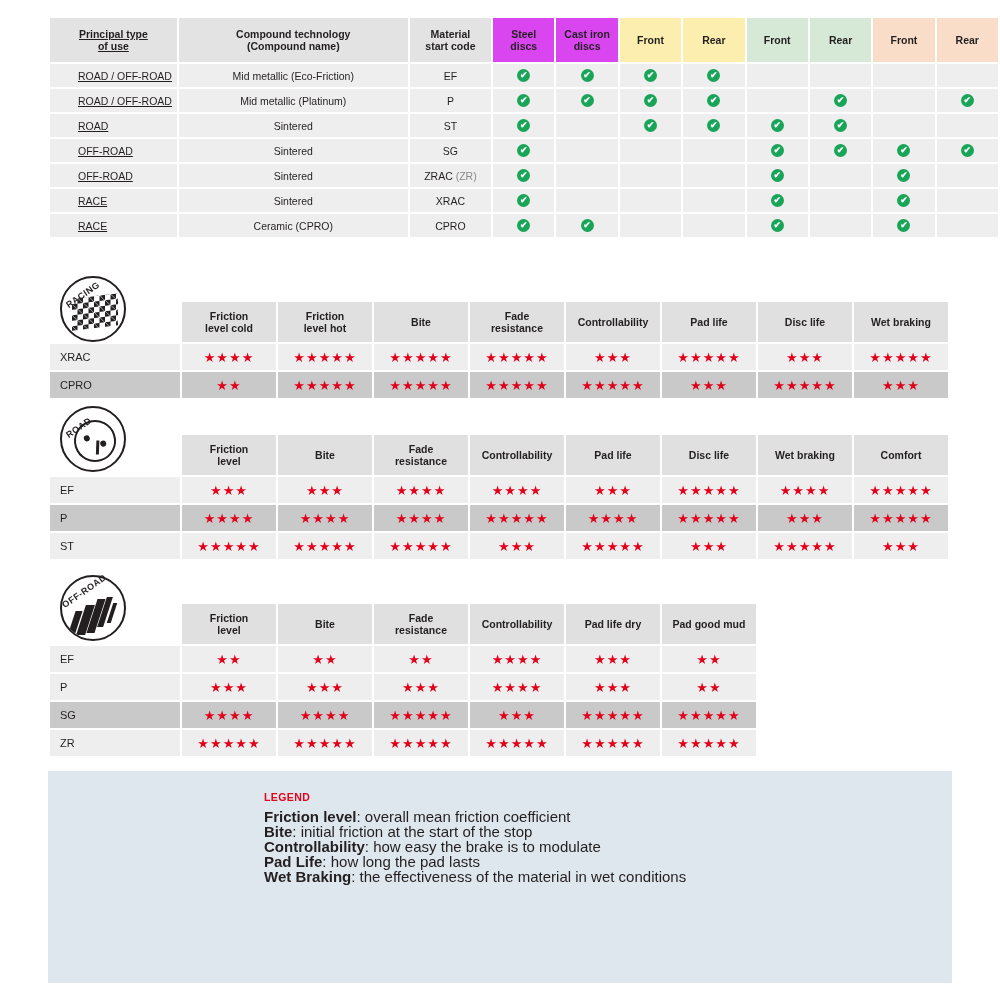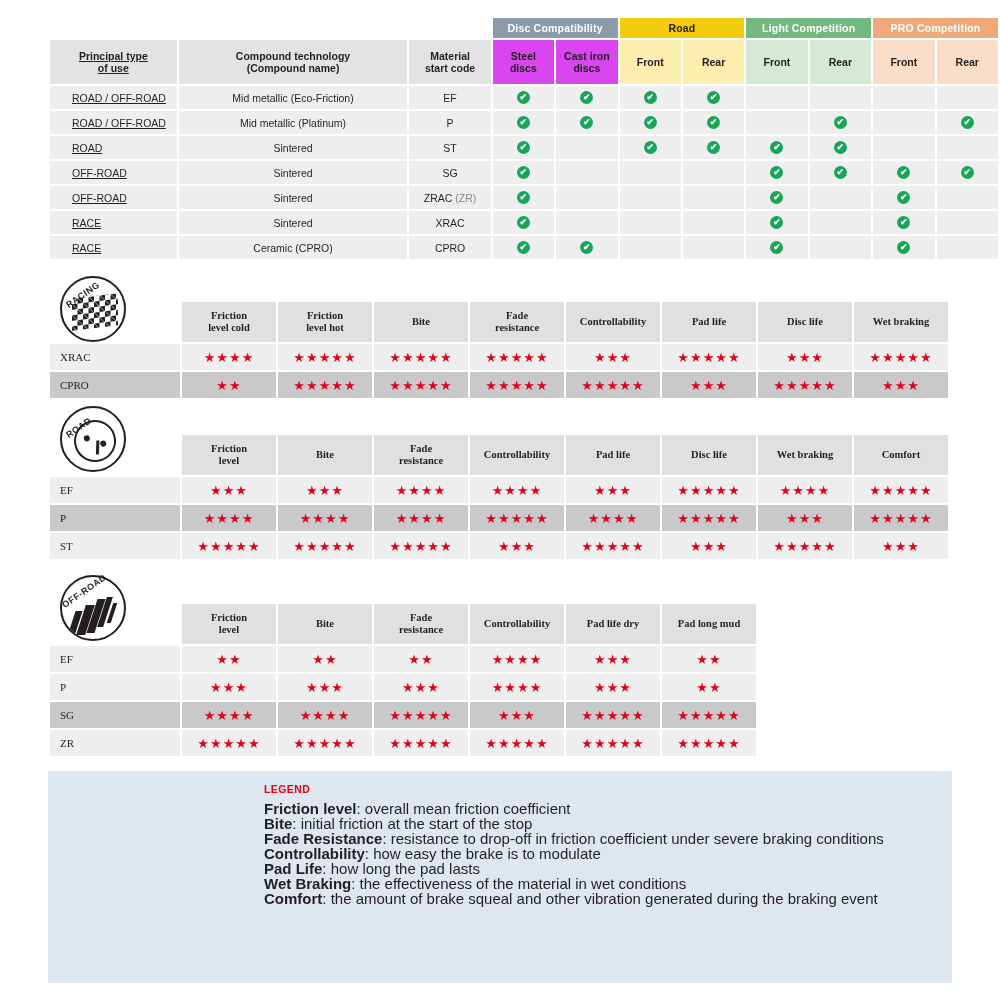--- a/index.html
+++ b/index.html
@@ -31,35 +31,35 @@
     height: 44px; color: #231f20;
   }
   .hdr.blue { background: #d946ef; }
   .hdr.yellow { background: #fbeeae; }
   .hdr.green { background: #d5e9d6; }
   .hdr.orange { background: #f9ddc8; }
   .cell {
     background: #eeeeee; height: 23px; font-size: 10.5px;
     text-align: center; vertical-align: middle;
   }
-  .cell.left { text-align: left; padding-left: 22px; }
+  .cell.left { text-align: left; padding-left: 28px; }
   .w-type { width: 128px; text-decoration: underline; }
   .w-comp { width: 232px; }
   .w-suf { width: 82px; }
   .w-s { width: 62px; }
   .sub { color: #8a8a8a; }
   .chk {
     display: inline-block; width: 13px; height: 13px; line-height: 13px;
     border-radius: 50%; background: #18a558; color: #ffffff;
     font-size: 9px; text-align: center; font-weight: bold;
     vertical-align: middle;
   }
 
   
-  .rate { position: absolute; font-family: Liberation Serif, serif; }
+  .rate { position: absolute; }
   .rate .col-name { width: 130px; }
   .rate .rh {
     background: #e0e0e0; font-size: 10.5px; font-weight: bold;
     text-align: center; vertical-align: middle; height: 40px;
     line-height: 12px; width: 94px;
   }
   .rate .rn {
     background: #eeeeee; font-size: 11px; height: 26px;
     padding-left: 10px; vertical-align: middle; font-weight: normal;
   }
@@ -111,42 +111,35 @@
   }
   .mud i {
     position: absolute; background: #231f20; transform: skewX(-18deg);
   }
 
   
   .legend {
     position: absolute; left: 48px; top: 771px; width: 904px; height: 212px;
     background: #dfe7ee;
   }
-  .legend-inner { position: absolute; left: 216px; top: 12px; width: 660px; }
+  .legend-inner { position: absolute; left: 216px; top: 20px; width: 660px; }
   .legend-title {
     color: #e2001a; font-size: 10.5px; font-weight: bold; letter-spacing: .4px;
     margin-bottom: 6px;
   }
   .legend-line { font-size: 15px; line-height: 15px; color: #231f20; }
   .legend-line b { font-weight: bold; }
 </style>
 </head>
 <body>
 
 <div class="page">
 
   <table class="compat">
     <tbody>
-        <tr>
-      <td class="hdr-blank" colspan="3"></td>
-      <td class="grp disc" colspan="2">Disc Compatibility</td>
-      <td class="grp road" colspan="2">Road</td>
-      <td class="grp light" colspan="2">Light Competition</td>
-      <td class="grp pro" colspan="2">PRO Competition</td>
-    </tr>
     <tr>
       <td class="hdr w-type">
         <div>Principal type</div>
         <div>of use</div>
       </td>
       <td class="hdr w-comp">
         <div>Compound technology</div>
         <div>(Compound name)</div>
       </td>
       <td class="hdr w-suf">
@@ -430,21 +423,21 @@
         <div>Fade</div>
         <div>resistance</div>
       </td>
       <td class="rh">
         <div>Controllability</div>
       </td>
       <td class="rh">
         <div>Pad life dry</div>
       </td>
       <td class="rh">
-        <div>Pad long mud</div>
+        <div>Pad good mud</div>
       </td>
     </tr>
     </tbody>
       <tbody id="offroad-body">
         <tr>
           <td class="rn col-name">EF</td>
           <td class="rv"><span class="stars">★★</span></td>
           <td class="rv"><span class="stars">★★</span></td>
           <td class="rv"><span class="stars">★★</span></td>
           <td class="rv"><span class="stars">★★★★</span></td>
@@ -480,22 +473,20 @@
         </tr>
       </tbody>
   </table>
 
   <div class="legend">
     <div class="legend-inner">
       <div class="legend-title">LEGEND</div>
       <div id="legend-list">
           <div class="legend-line"><b>Friction level</b><span>: overall mean friction coefficient</span></div>
           <div class="legend-line"><b>Bite</b><span>: initial friction at the start of the stop</span></div>
-          <div class="legend-line"><b>Fade Resistance</b><span>: resistance to drop-off in friction coefficient under severe braking conditions</span></div>
           <div class="legend-line"><b>Controllability</b><span>: how easy the brake is to modulate</span></div>
           <div class="legend-line"><b>Pad Life</b><span>: how long the pad lasts</span></div>
           <div class="legend-line"><b>Wet Braking</b><span>: the effectiveness of the material in wet conditions</span></div>
-          <div class="legend-line"><b>Comfort</b><span>: the amount of brake squeal and other vibration generated during the braking event</span></div>
         </div>
     </div>
   </div>
 
 </div>
 
 </body></html>

